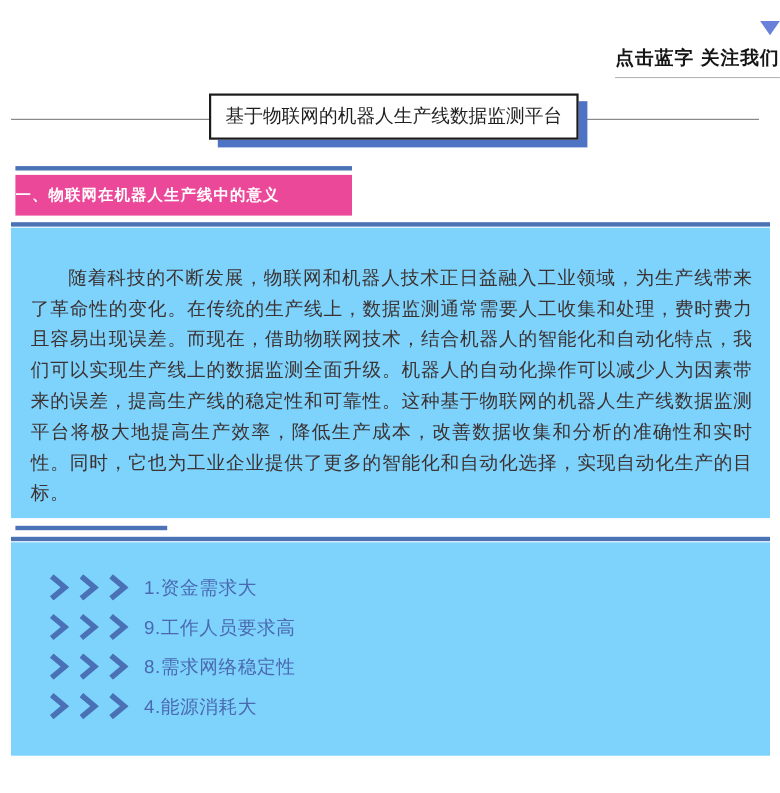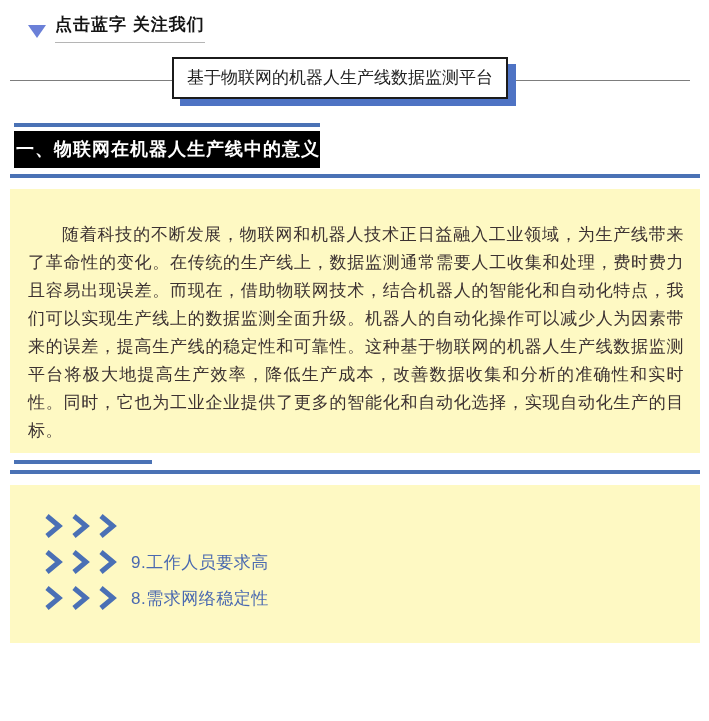--- a/index.html
+++ b/index.html
@@ -6,22 +6,23 @@
   html, body { background: #ffffff; }
   body {
     width: 709px; height: 721px;
     font-family: "Liberation Sans", "DejaVu Sans", sans-serif;
     overflow: hidden;
   }
 
   
   .follow-bar {
     margin: 13px 0 0 28px;
-    display: flex; align-items: center; gap: 9px;
+    display: flex; align-items: flex-end; gap: 9px;
     cursor: pointer;
+    flex-direction: column;
   }
   .triangle {
     width: 0; height: 0; margin-top: 6px;
     border-left: 9px solid transparent;
     border-right: 9px solid transparent;
     border-top: 13px solid #6b80d8;
   }
   .follow-text {
     display: inline-block;
     font-size: 17px; font-weight: bold; color: #141414;
@@ -30,48 +31,48 @@
     border-bottom: 1px solid #b5b5b5;
   }
 
   
   .title-banner { position: relative; margin-top: 14px; height: 50px; }
   .rule {
     position: absolute; left: 10px; right: 19px; top: 23px;
     border-top: 1.5px solid #7d7d7d;
   }
   .title-box {
-    position: absolute; left: 172px; top: 0;
+    position: absolute; left: 190px; top: 0;
     background: #ffffff;
     border: 2px solid #1b1b1b;
     padding: 9px 13px;
     font-size: 17px; line-height: 20px; color: #1f1f1f;
     white-space: nowrap;
     box-shadow: 8px 7px 0 0 #4e73c4;
   }
 
   
   .sec-header { margin-top: 16px; }
   .sec-header.second { margin-top: 7px; }
   .hdr-topline { margin-left: 14px; height: 4px; background: #4a72b5; }
   .hdr-box {
     margin-left: 14px; margin-top: 4px;
     height: 37px; line-height: 37px;
-    background: #000000; color: #ffffff;
-    font-size: 18px; font-weight: bold;
-    text-align: right; letter-spacing: 1px;
+    background: #ec4899; color: #ffffff;
+    font-size: 14px; font-weight: bold;
+    text-align: left; letter-spacing: 1px;
   }
   .w1 { width: 306px; }
   .w2 { width: 138px; }
   .hdr-fullline { margin: 6px 9px 0 10px; height: 4px; background: #4a72b5; }
 
   
   .content-box {
-    margin: 11px 9px 0 10px;
-    background: #fef9c3;
+    margin: 1px 9px 0 10px;
+    background: #7dd3fc;
   }
   .para-box { padding: 32px 16px 8px 18px; }
   .para-box p {
     font-size: 17px; line-height: 28px; color: #3c3232;
     text-indent: 2em; text-align: justify;
     letter-spacing: 0.4px;
   }
 
   .list-box { padding: 28px 0 32px 33px; }
   .pain-item { display: flex; align-items: center; height: 26px; margin-bottom: 10px; }
@@ -117,20 +118,21 @@
         <svg width="20" height="24" viewBox="0 0 20 24">
             <path d="M4 2 L16 12 L4 22" fill="none" stroke="#4a70b5" stroke-width="5"></path>
           </svg>
         <svg width="20" height="24" viewBox="0 0 20 24">
             <path d="M4 2 L16 12 L4 22" fill="none" stroke="#4a70b5" stroke-width="5"></path>
           </svg>
         <svg width="20" height="24" viewBox="0 0 20 24">
             <path d="M4 2 L16 12 L4 22" fill="none" stroke="#4a70b5" stroke-width="5"></path>
           </svg>
       </span>
+      <span class="pain-text">1.资金需求大</span>
     </div>
 
     <div class="pain-item">
       <span class="chevrons">
         <svg width="20" height="24" viewBox="0 0 20 24">
             <path d="M4 2 L16 12 L4 22" fill="none" stroke="#4a70b5" stroke-width="5"></path>
           </svg>
         <svg width="20" height="24" viewBox="0 0 20 24">
             <path d="M4 2 L16 12 L4 22" fill="none" stroke="#4a70b5" stroke-width="5"></path>
           </svg>
@@ -149,16 +151,30 @@
         <svg width="20" height="24" viewBox="0 0 20 24">
             <path d="M4 2 L16 12 L4 22" fill="none" stroke="#4a70b5" stroke-width="5"></path>
           </svg>
         <svg width="20" height="24" viewBox="0 0 20 24">
             <path d="M4 2 L16 12 L4 22" fill="none" stroke="#4a70b5" stroke-width="5"></path>
           </svg>
       </span>
       <span class="pain-text">8.需求网络稳定性</span>
     </div>
 
+    <div class="pain-item">
+      <span class="chevrons">
+        <svg width="20" height="24" viewBox="0 0 20 24">
+            <path d="M4 2 L16 12 L4 22" fill="none" stroke="#4a70b5" stroke-width="5"></path>
+          </svg>
+        <svg width="20" height="24" viewBox="0 0 20 24">
+            <path d="M4 2 L16 12 L4 22" fill="none" stroke="#4a70b5" stroke-width="5"></path>
+          </svg>
+        <svg width="20" height="24" viewBox="0 0 20 24">
+            <path d="M4 2 L16 12 L4 22" fill="none" stroke="#4a70b5" stroke-width="5"></path>
+          </svg>
+      </span>
+      <span class="pain-text">4.能源消耗大</span>
+    </div>
 
   </div>
 
 </div>
 
 </body></html>

